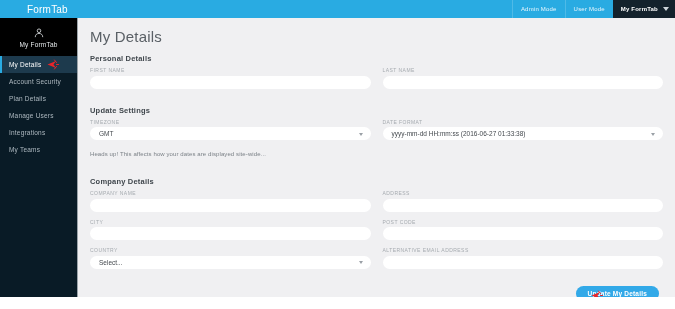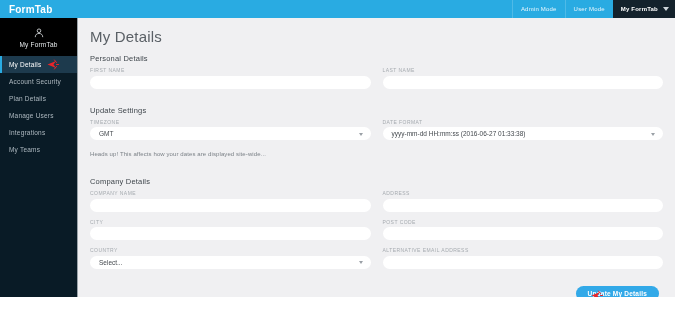--- a/index.html
+++ b/index.html
@@ -10,22 +10,22 @@
     overflow: hidden;
   }
   #app { position: relative; width: 675px; height: 309px; background: #ffffff; }
 
   
   .topbar {
     position: absolute; left: 0; top: 0; width: 675px; height: 18px;
     background: #29abe2; display: flex; align-items: center;
   }
   .brand {
-    color: #ffffff; font-size: 10px; font-weight: 700; letter-spacing: .2px;
-    padding-left: 9px;
+    color: #ffffff; font-size: 10px; font-weight: 400; letter-spacing: .2px;
+    padding-left: 27px;
   }
   .topnav { margin-left: auto; display: flex; align-items: stretch; height: 18px; }
   .topnav-item {
     display: flex; align-items: center; padding: 0 8px;
     font-size: 6px; color: #e8f6fd; letter-spacing: .2px; white-space: nowrap;
     border-left: 1px solid rgba(255,255,255,.18);
   }
   .topnav-item.dark {
     background: #14222c; color: #ffffff; font-weight: 700; border-left: none;
     padding-right: 6px;
@@ -67,21 +67,21 @@
   
   .main {
     position: absolute; left: 78px; top: 18px; width: 597px; height: 279px;
     background: #f0f0f2; padding: 8px 12px 0 12px; overflow: hidden;
   }
   .page-title {
     font-size: 15px; font-weight: 400; color: #5a6066; letter-spacing: .2px;
     margin: 2px 0 9px 0;
   }
   .sect-title {
-    font-size: 7.5px; font-weight: 400; color: #3f464c;
+    font-size: 7.5px; font-weight: 700; color: #3f464c;
     letter-spacing: .2px; margin-bottom: 4px;
   }
   .sect { margin-bottom: 10px; }
   .sect.company { margin-top: 20px; }
 
   .row { display: flex; gap: 12px; }
   .col { flex: 1 1 0; min-width: 0; }
 
   .field { margin-bottom: 7px; }
   .flabel {

